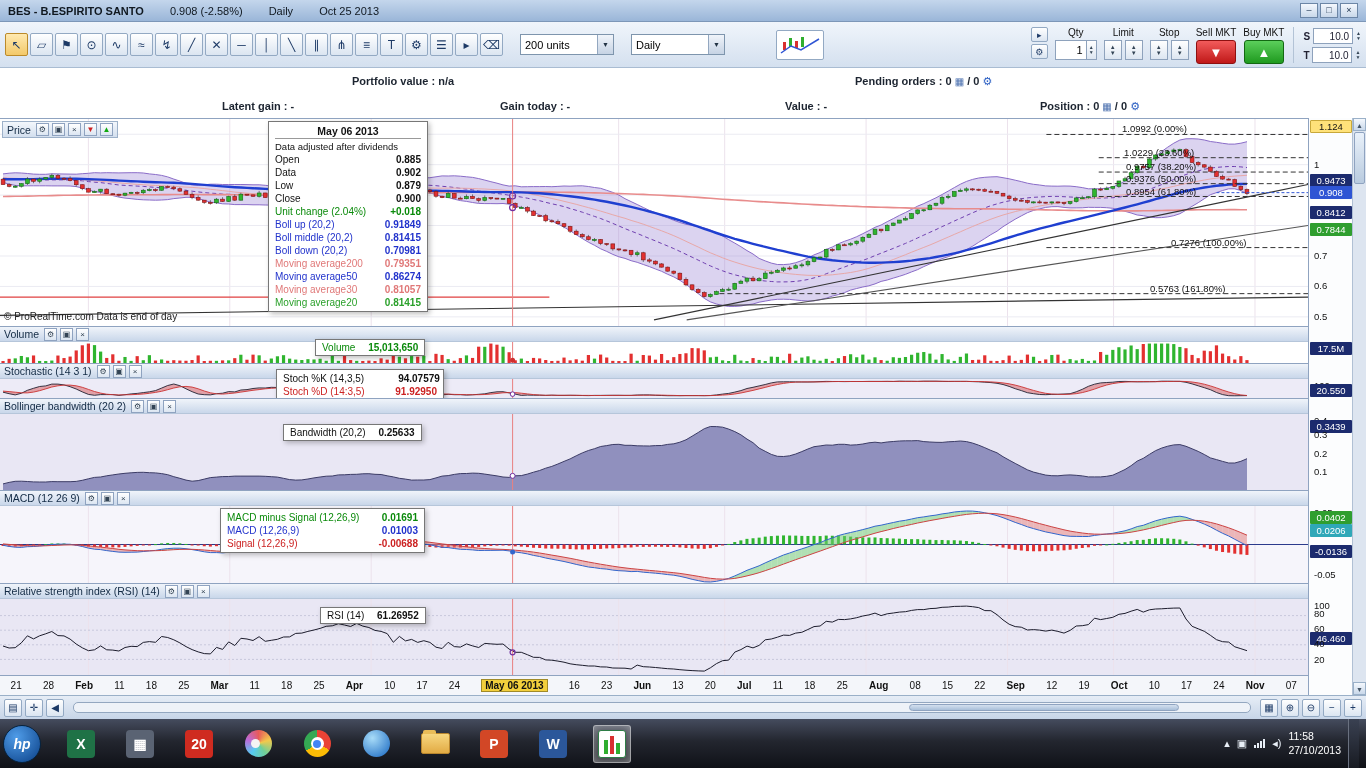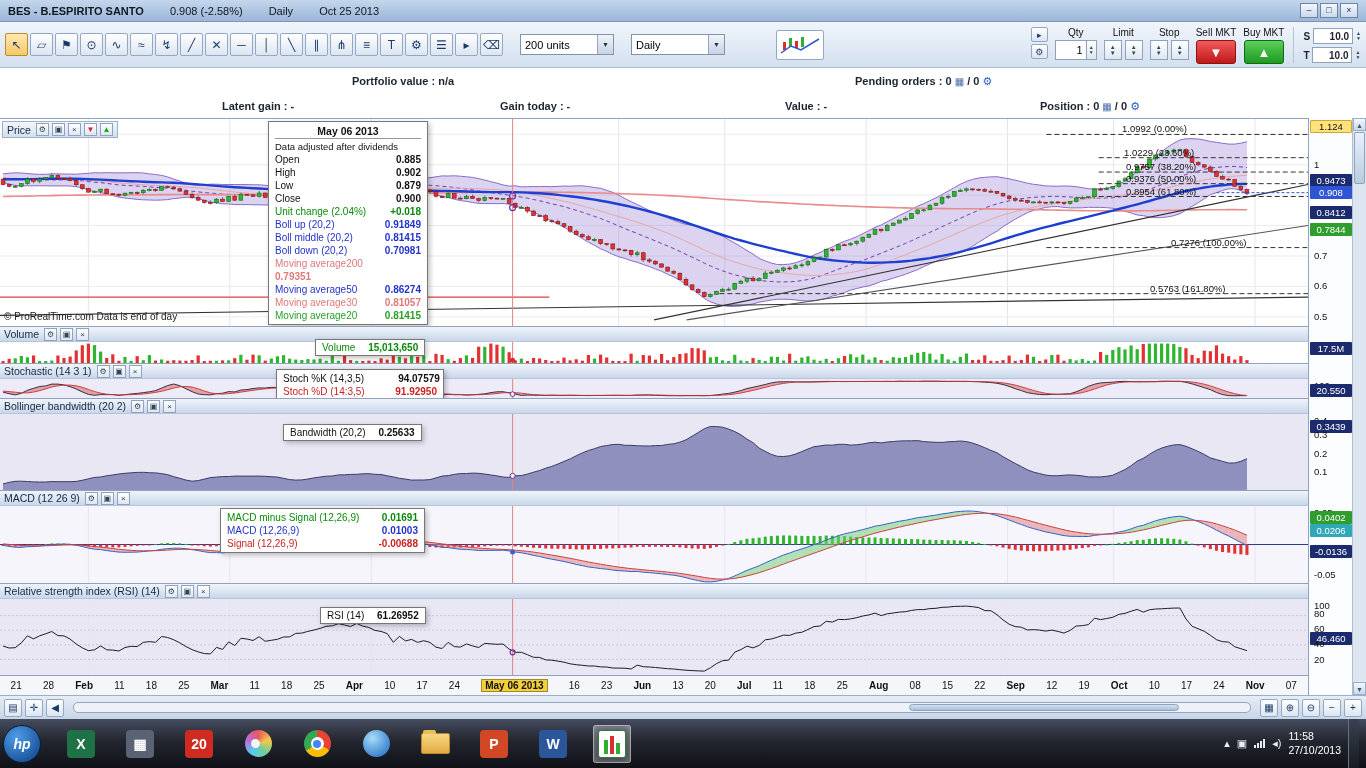--- a/index.html
+++ b/index.html
@@ -42,21 +42,21 @@
   .dualwrap { display:flex; gap:3px; }
   .dualspin { width:18px; height:20px; border:1px solid #8ea2bc; background:linear-gradient(#fff,#dde6f1);
     display:flex; flex-direction:column; align-items:center; justify-content:center; font-size:6px; line-height:6px; color:#345; }
   .mkt { width:40px; height:24px; border-radius:3px; color:#fff; display:flex; align-items:center; justify-content:center;
     font-size:13px; border:1px solid; }
   .mkt.sell { background:linear-gradient(#f25b5b,#c01818); border-color:#8e1010; }
   .mkt.buy  { background:linear-gradient(#5bcf5b,#1f9a1f); border-color:#126812; }
   .vsep { width:1px; height:36px; background:#b3c3d6; margin:0 2px; }
   .st-block { display:flex; flex-direction:column; gap:3px; padding-top:1px; }
   .strow { display:flex; align-items:center; gap:3px; font-size:10px; font-weight:bold; color:#223; }
-  .stbox { width:40px; height:16px; border:1px solid #8ea2bc; background:#fff; font-weight:bold;
+  .stbox { width:40px; height:16px; border:1px solid #8ea2bc; background:#fff; font-weight:normal;
     display:flex; align-items:center; justify-content:flex-end; padding-right:3px;padding-left:27px; }
   .spmini { display:flex; flex-direction:column; font-size:5px; line-height:5px; color:#345; }
 
   
   .inforow { position:absolute; left:0; width:1308px; font-weight:bold; color:#1c2430; }
   .inforow.r1 { top:68px; height:26px; line-height:26px; }
   .inforow.r2 { top:94px; height:24px; line-height:24px; }
   .ir-item { position:absolute; white-space:nowrap; }
   .mini-ic { font-weight:normal; }
   .ic-grid { color:#4a6fae; font-size:10px; }
@@ -796,21 +796,21 @@
         </div>
       <div class="tip tt-price">
         <div class="tt-title">May 06 2013</div>
         <div class="tt-note">Data adjusted after dividends</div>
         <div id="tt-price-rows">
             <div class="ttrow" style="color: rgb(17, 17, 17);">
               <span class="ttl">Open</span>
               <span class="ttv">0.885</span>
             </div>
             <div class="ttrow" style="color: rgb(17, 17, 17);">
-              <span class="ttl">High</span>
+              <span class="ttl">Data</span>
               <span class="ttv">0.902</span>
             </div>
             <div class="ttrow" style="color: rgb(17, 17, 17);">
               <span class="ttl">Low</span>
               <span class="ttv">0.879</span>
             </div>
             <div class="ttrow" style="color: rgb(17, 17, 17);">
               <span class="ttl">Close</span>
               <span class="ttv">0.900</span>
             </div>
@@ -823,21 +823,21 @@
               <span class="ttv">0.91849</span>
             </div>
             <div class="ttrow" style="color: rgb(34, 51, 204);">
               <span class="ttl">Boll middle (20,2)</span>
               <span class="ttv">0.81415</span>
             </div>
             <div class="ttrow" style="color: rgb(34, 51, 204);">
               <span class="ttl">Boll down (20,2)</span>
               <span class="ttv">0.70981</span>
             </div>
-            <div class="ttrow" style="color: rgb(224, 120, 120); flex-direction: column;">
+            <div class="ttrow" style="color: rgb(224, 120, 120);">
               <span class="ttl">Moving average200</span>
               <span class="ttv">0.79351</span>
             </div>
             <div class="ttrow" style="color: rgb(34, 51, 204);">
               <span class="ttl">Moving average50</span>
               <span class="ttv">0.86274</span>
             </div>
             <div class="ttrow" style="color: rgb(224, 120, 120);">
               <span class="ttl">Moving average30</span>
               <span class="ttv">0.81057</span>

